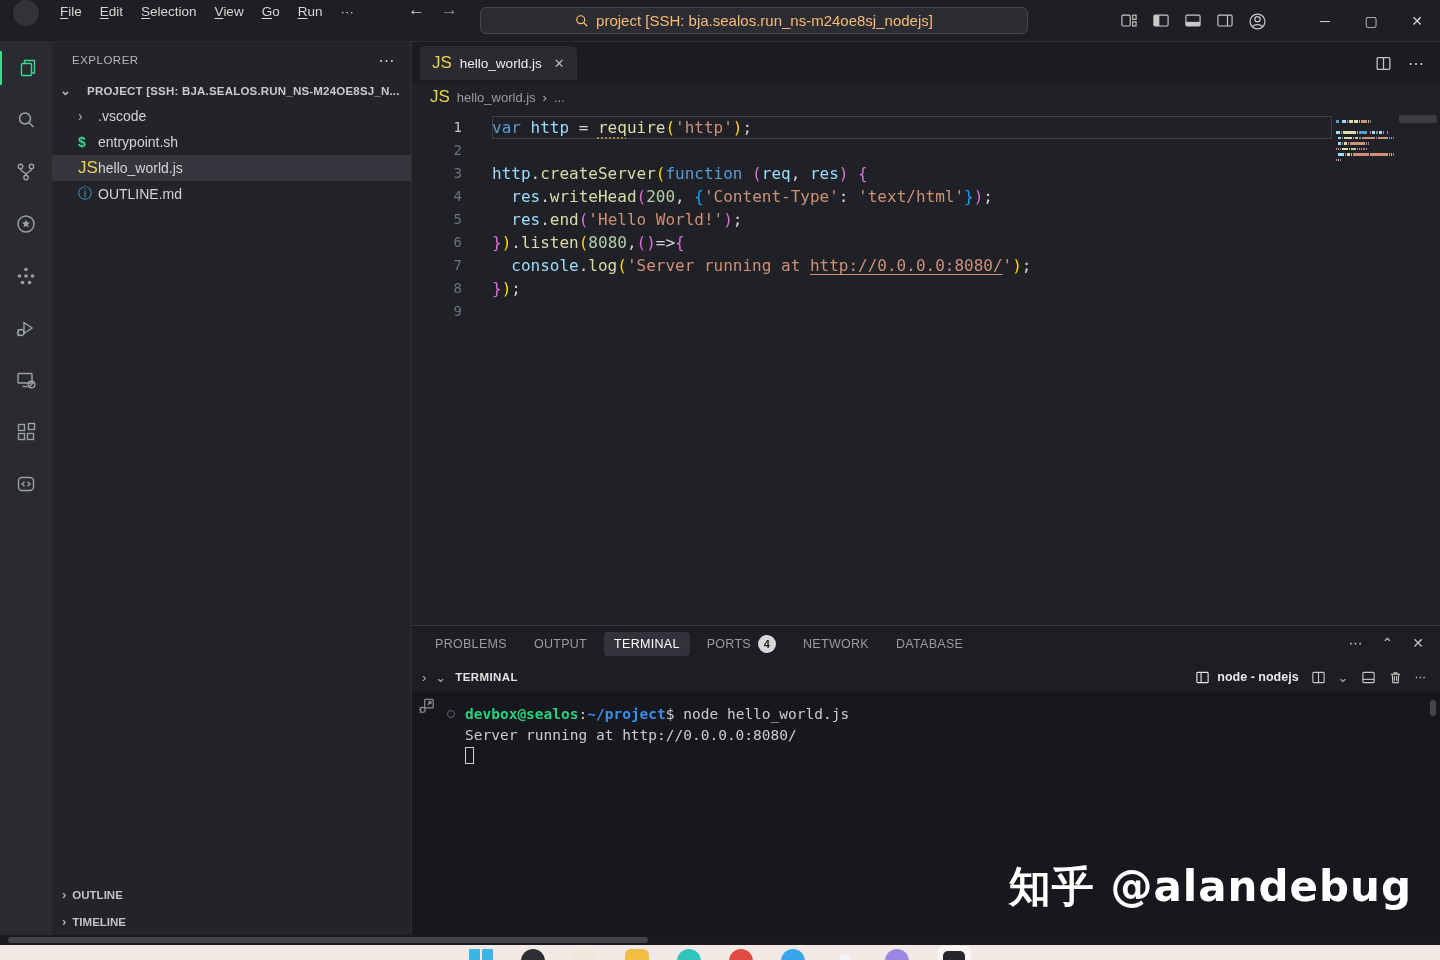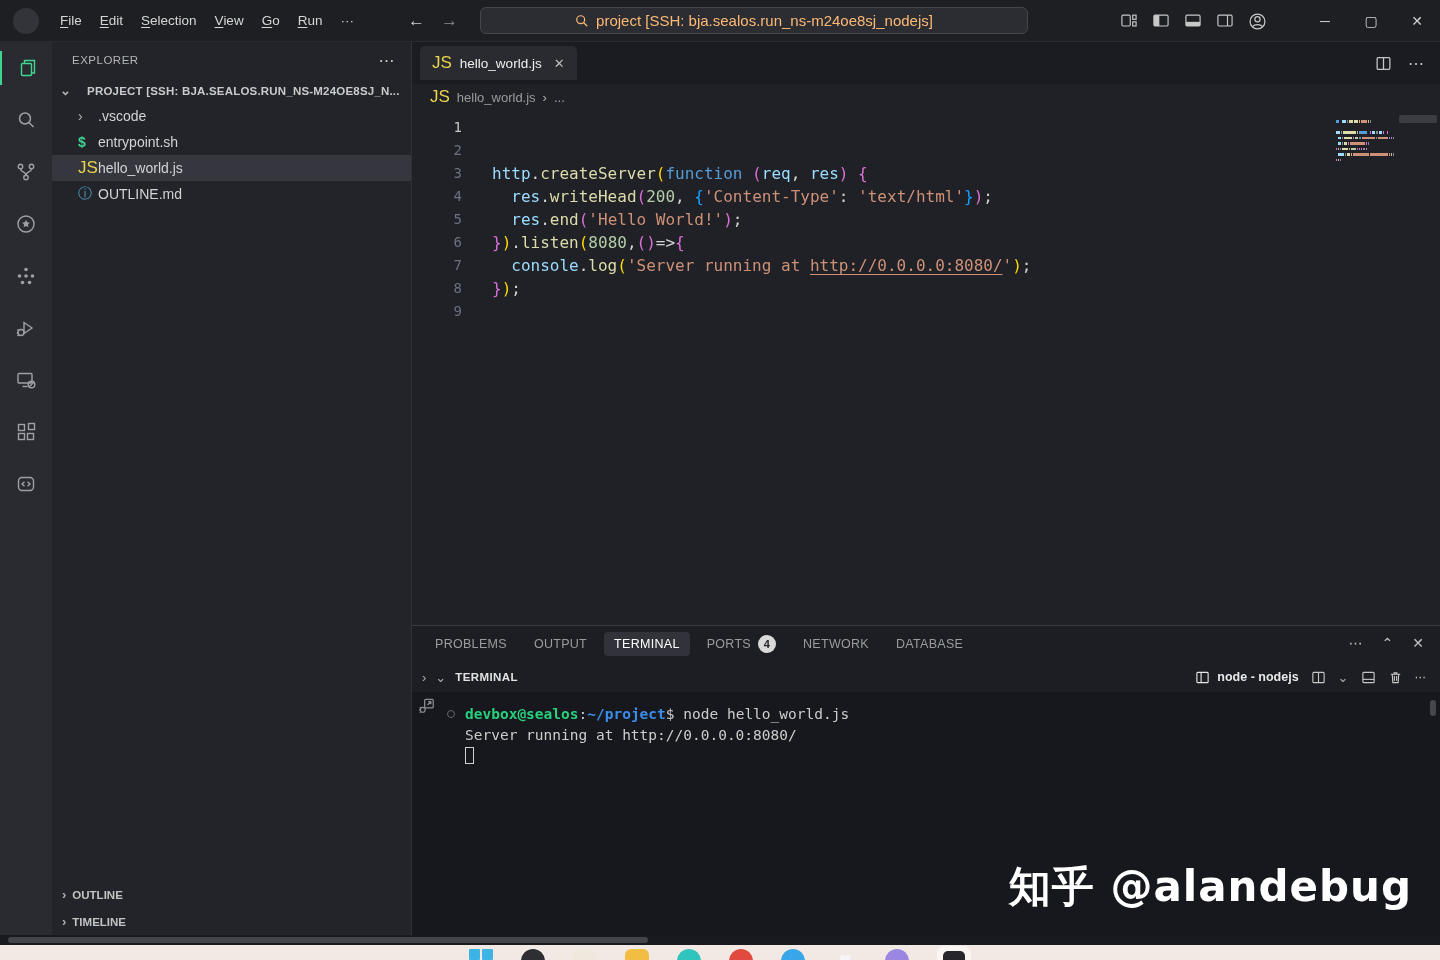--- a/index.html
+++ b/index.html
@@ -1,20 +1,20 @@
 <!DOCTYPE html>
 <html><head>
 <meta charset="utf-8">
 <style>
   * { margin:0; padding:0; box-sizing:border-box; }
   body { background:#000; font-family:"Liberation Sans", sans-serif; }
   .screen { position:relative; width:1440px; height:960px; background:#1f2127; overflow:hidden; color:#cccccc; }
 
   
-  .titlebar { position:relative; height:42px; background:#1e1f23; display:flex; align-items:center; border-bottom:1px solid #2a2b30; }
+  .titlebar { position:relative; height:42px; background:#1e1f23; display:flex; align-items:flex-start; border-bottom:1px solid #2a2b30; }
   .logo { margin-left:13px; width:26px; height:26px; border-radius:50%; background:#33343a; flex-shrink:0; }
   .menubar { display:flex; margin-left:12px; }
   .menu-item { padding:4px 9px; font-size:13.5px; color:#d6d6d6; cursor:default; border-radius:4px; }
   .menu-item u { text-underline-offset:2px; }
   .nav-arrows { position:absolute; left:408px; display:flex; gap:16px; font-size:17px; color:#cfcfcf; }
   .nav-arrows .fwd { color:#8f8f93; }
   .cmd-center { position:absolute; left:480px; top:7px; width:548px; height:27px; background:#2c2d33; border:1px solid #45464c; border-radius:6px; display:flex; align-items:center; justify-content:center; gap:7px; font-size:15px; color:#fdba74; }
   .title-icons { position:absolute; right:172px; top:0; height:42px; display:flex; align-items:center; gap:12px; color:#c8c8c8; }
   .title-icons svg { display:block; }
   .win-controls { position:absolute; right:0; top:0; height:42px; display:flex; }
@@ -283,20 +283,21 @@
       <div class="breadcrumb">
         <span class="fi-js">JS</span>
         <span>hello_world.js</span>
         <span class="chev">›</span>
         <span>...</span>
       </div>
       <div class="code-area">
         <div id="code-lines">
             <div class="code-line current">
               <span class="ln">1</span>
+              <span class="line-body"><span class="kw">var</span><span class="p"> </span><span class="var">http</span><span class="p"> = </span><span class="fn hint">req</span><span class="fn">uire</span><span class="b1">(</span><span class="str">'http'</span><span class="b1">)</span><span class="p">;</span></span>
             </div>
             <div class="code-line">
               <span class="ln">2</span>
               <span class="line-body"></span>
             </div>
             <div class="code-line">
               <span class="ln">3</span>
               <span class="line-body"><span class="var">http</span><span class="p">.</span><span class="fn">createServer</span><span class="b1">(</span><span class="kw">function</span><span class="p"> </span><span class="b2">(</span><span class="var">req</span><span class="p">, </span><span class="var">res</span><span class="b2">)</span><span class="p"> </span><span class="b2">{</span></span>
             </div>
             <div class="code-line">

